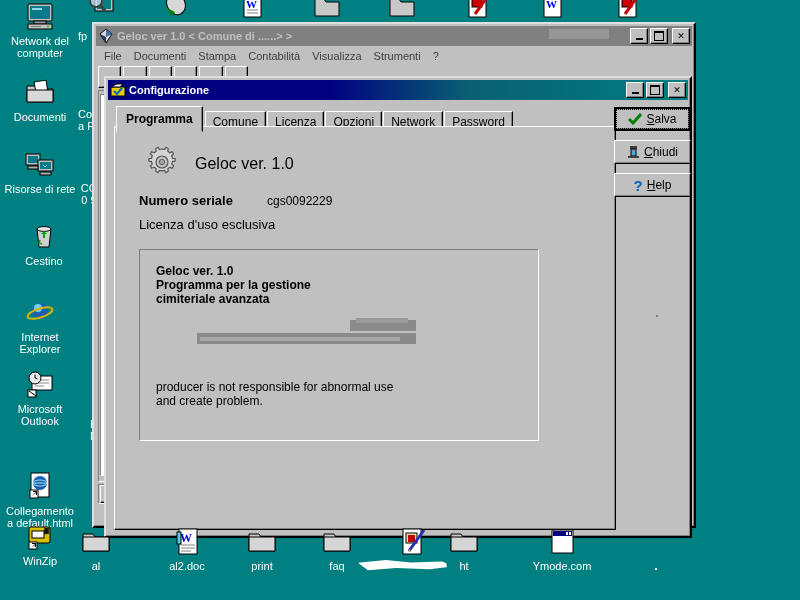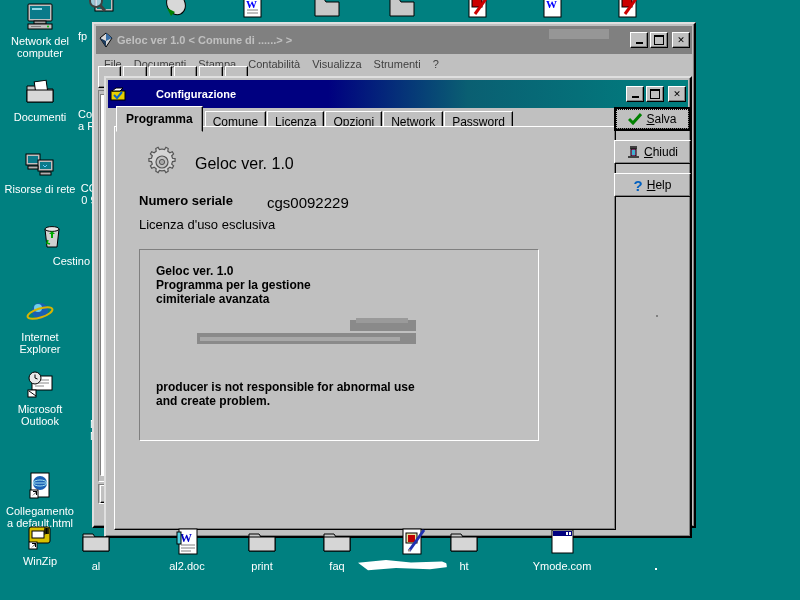--- a/index.html
+++ b/index.html
@@ -14,21 +14,21 @@
   #desktop{position:absolute;inset:0;background:#008080;}
   .dicon{position:absolute;width:76px;text-align:center;color:#fff;font-size:11px;line-height:12px;}
   .dicon .glyph{display:block;margin:0 auto 3px;width:32px;height:32px;position:relative;}
   .dicon .lbl{display:block;text-shadow:none;}
 
   
   .win{position:absolute;background:#c0c0c0;
        border-top:2px solid #dfdfdf;border-left:2px solid #dfdfdf;
        border-right:2px solid #000;border-bottom:2px solid #000;
        box-shadow:inset -1px -1px 0 #808080, inset 1px 1px 0 #c0c0c0;}
-  .tbar{height:28px;display:flex;align-items:center;padding:0 2px;margin:2px;}
+  .tbar{height:20px;display:flex;align-items:center;padding:0 2px;margin:2px;}
   .tbar.active{background:linear-gradient(90deg,#000080 0%,#000080 38%,#0a5f72 62%,#008080 100%);}
   .tbar.inactive{background:#808080;}
   .tbar .ttl{font-weight:bold;font-size:11px;color:#fff;margin-left:3px;flex:1;white-space:nowrap;overflow:hidden;}
   .tbar.inactive .ttl{color:#c0c0c0;}
   .tbtns{display:flex;gap:2px;}
   .tbtn{width:16px;height:14px;background:#c0c0c0;
         border-top:1px solid #fff;border-left:1px solid #fff;
         border-right:1px solid #000;border-bottom:1px solid #000;
         box-shadow:inset -1px -1px 0 #808080;
         display:flex;align-items:center;justify-content:center;
@@ -187,21 +187,21 @@
       <rect x="14" y="12" width="15" height="11" fill="#c0c0c0" stroke="#000"></rect>
         <rect x="16" y="14" width="11" height="7" fill="#0a7a8a"></rect>
       <path d="M19 17 l2 2 2-2" stroke="#6cf" fill="none"></path>
       <rect x="4" y="18" width="10" height="3" fill="#b0b0b0" stroke="#000"></rect>
       <rect x="16" y="24" width="11" height="3" fill="#b0b0b0" stroke="#000"></rect>
     </svg>
   </span>
   <span class="lbl">Risorse di rete</span>
 </div>
 
-<div class="dicon" style="left:14px;top:220px;text-align:right;">
+<div class="dicon" style="left:6px;top:220px;">
   <span class="glyph">
     <svg width="32" height="32" viewBox="0 0 32 32">
       <path d="M9 9 h14 l-2 18 h-10 Z" fill="#d0d0d0" stroke="#000"></path>
       <ellipse cx="16" cy="9" rx="7" ry="2.4" fill="#e6e6e6" stroke="#000"></ellipse>
       <path d="M13 14 l3-3 3 3 h-2 v4 h-2 v-4 Z" fill="#0a0"></path>
       <path d="M12 20 l-1 3 3 1" fill="none" stroke="#0a0" stroke-width="1.6"></path>
     </svg>
   </span>
   <span class="lbl">Cestino</span>
 </div>
@@ -321,21 +321,21 @@
   <div class="raised" style="position:absolute;left:572px;top:352px;width:12px;height:18px;background:#c0c0c0;"></div>
 
   <div class="sunken" style="position:absolute;left:4px;top:460px;width:588px;height:18px;background:#c0c0c0;"></div>
   <div class="raised" style="position:absolute;left:6px;top:461px;width:14px;height:16px;background:#c0c0c0;display:flex;align-items:center;justify-content:center;font-size:10px;">
     <span>R</span>
   </div>
 </div>
 
 <div class="win" style="left:104px;top:76px;width:584px;height:458px;">
 
-  <div class="tbar active" style="position:relative;gap:27px;">
+  <div class="tbar active" style="position:relative;">
     <span style="width:16px;height:16px;display:inline-block;">
       <svg width="16" height="16" viewBox="0 0 16 16">
         <rect x="1" y="5" width="14" height="9" fill="#e8d000" stroke="#000"></rect>
         <path d="M2 5 l4 -3 h7 l-3 3 Z" fill="#fff" stroke="#000"></path>
         <path d="M4 9 l3 3 5 -6" stroke="#0a64c8" stroke-width="2" fill="none"></path>
       </svg>
     </span>
     <span class="ttl">Configurazione</span>
     <span class="tbtns">
       <span class="tbtn">
@@ -361,33 +361,33 @@
     <div style="position:absolute;left:30px;top:18px;width:34px;height:34px;">
       <svg width="34" height="34" viewBox="0 0 34 34">
         <path d="M17 4 l2.6 .5 1.3-2.2 2.3 1.3 -.4 2.6 2.1 1.6 2.4-1.1 1.3 2.3 -1.9 1.8 .8 2.5 2.6 .3 0 2.6 -2.6 .4 -.8 2.5 1.9 1.8 -1.3 2.3 -2.4-1.1 -2.1 1.6 .4 2.6 -2.3 1.3 -1.3-2.2 -2.6 .5 -2.6-.5 -1.3 2.2 -2.3-1.3 .4-2.6 -2.1-1.6 -2.4 1.1 -1.3-2.3 1.9-1.8 -.8-2.5 -2.6-.4 0-2.6 2.6-.3 .8-2.5 -1.9-1.8 1.3-2.3 2.4 1.1 2.1-1.6 -.4-2.6 2.3-1.3 1.3 2.2 Z" fill="#d4d4d4" stroke="#555" stroke-width="1.2"></path>
         <circle cx="17" cy="17" r="6" fill="#c0c0c0" stroke="#555" stroke-width="1.2"></circle>
         <circle cx="17" cy="17" r="2.6" fill="#a8a8a8" stroke="#555"></circle>
       </svg>
     </div>
     <div style="position:absolute;left:80px;top:28px;font-size:16px;">Geloc ver. 1.0</div>
 
     <div style="position:absolute;left:24px;top:66px;font-size:13px;font-weight:bold;">Numero seriale</div>
-    <div style="position:absolute;left:152px;top:67px;font-size:15px;">cgs0092229</div>
+    <div style="position:absolute;left:152px;top:67px;font-size:12px;">cgs0092229</div>
 
     <div style="position:absolute;left:24px;top:90px;font-size:13px;">Licenza d'uso esclusiva</div>
 
     <div style="position:absolute;left:24px;top:122px;width:398px;height:190px;background:#c0c0c0;
                 border-top:1px solid #808080;border-left:1px solid #808080;
                 border-right:1px solid #fff;border-bottom:1px solid #fff;">
       <div style="position:absolute;left:16px;top:14px;font-size:12px;font-weight:bold;line-height:14px;">
         <div>Geloc ver. 1.0</div>
         <div>Programma per la gestione</div>
         <div>cimiteriale avanzata</div>
       </div>
-      <div style="position:absolute;left:16px;top:130px;font-size:12px;font-weight:bold;line-height:14px;">
+      <div style="position:absolute;left:16px;top:130px;font-size:12px;font-weight:normal;line-height:14px;">
         <div>producer is not responsible for abnormal use</div>
         <div>and create problem.</div>
       </div>
 
       <div class="redact" style="position:absolute;left:210px;top:70px;width:66px;height:11px;background:#8a8a8a;"></div>
       <div class="redact" style="position:absolute;left:216px;top:68px;width:52px;height:5px;background:#9a9a9a;"></div>
       <div class="redact" style="position:absolute;left:57px;top:83px;width:219px;height:11px;background:#8a8a8a;"></div>
       <div class="redact" style="position:absolute;left:60px;top:87px;width:200px;height:4px;background:#a8a8a8;"></div>
     </div>
   </div>

